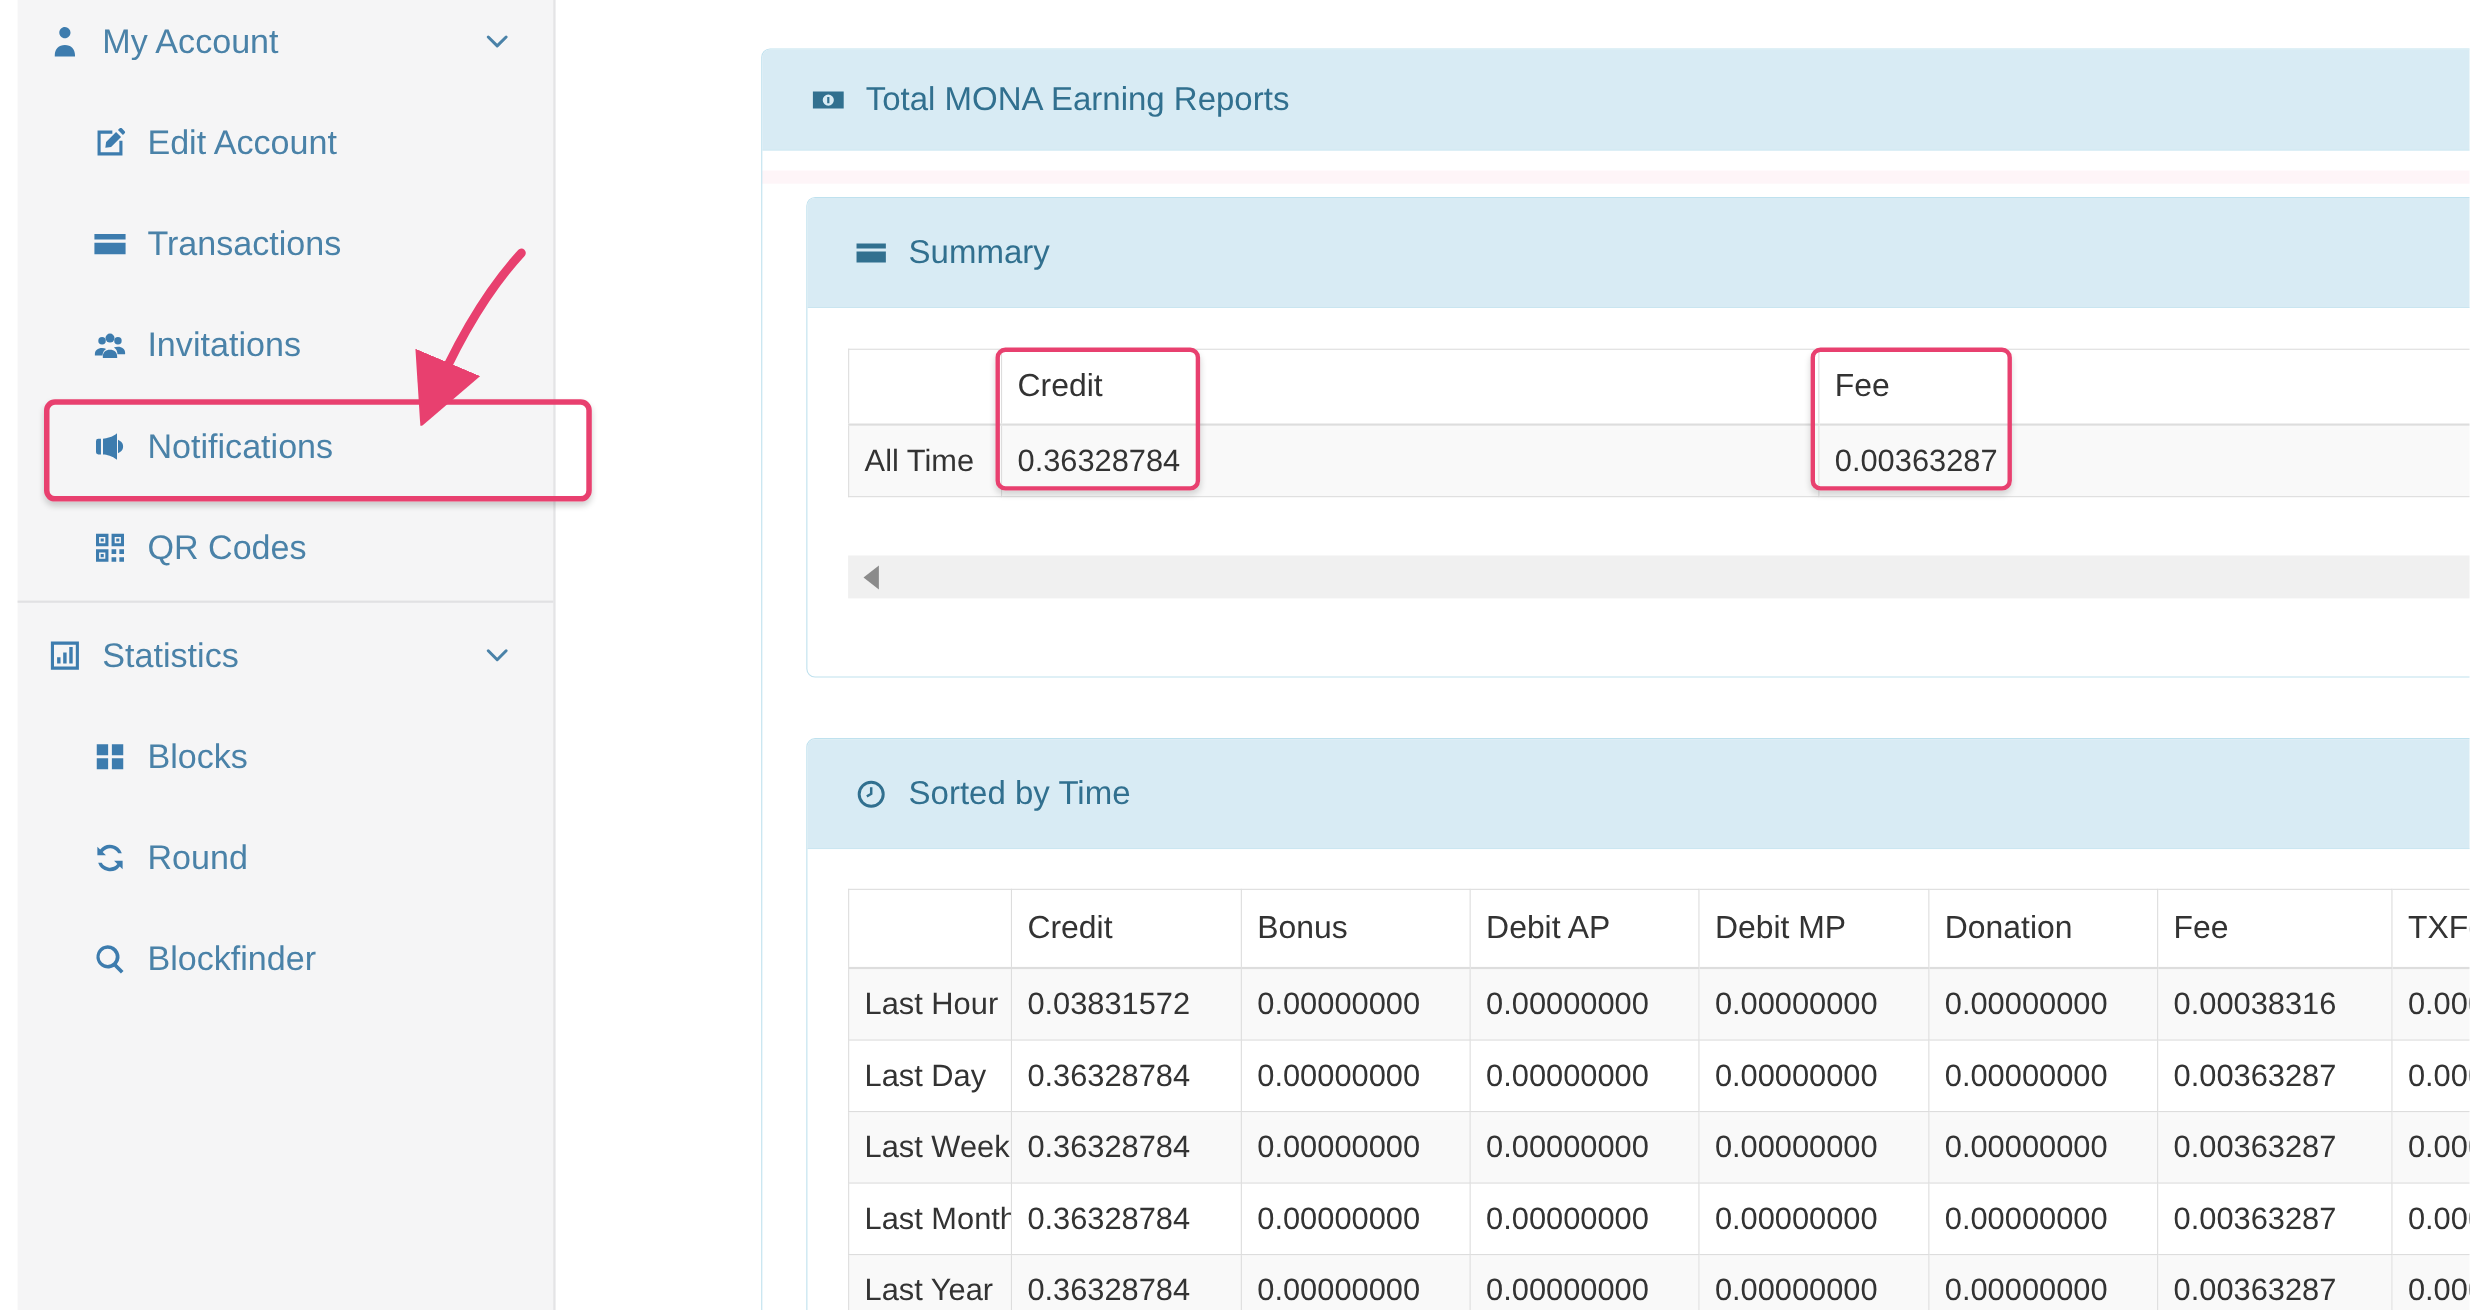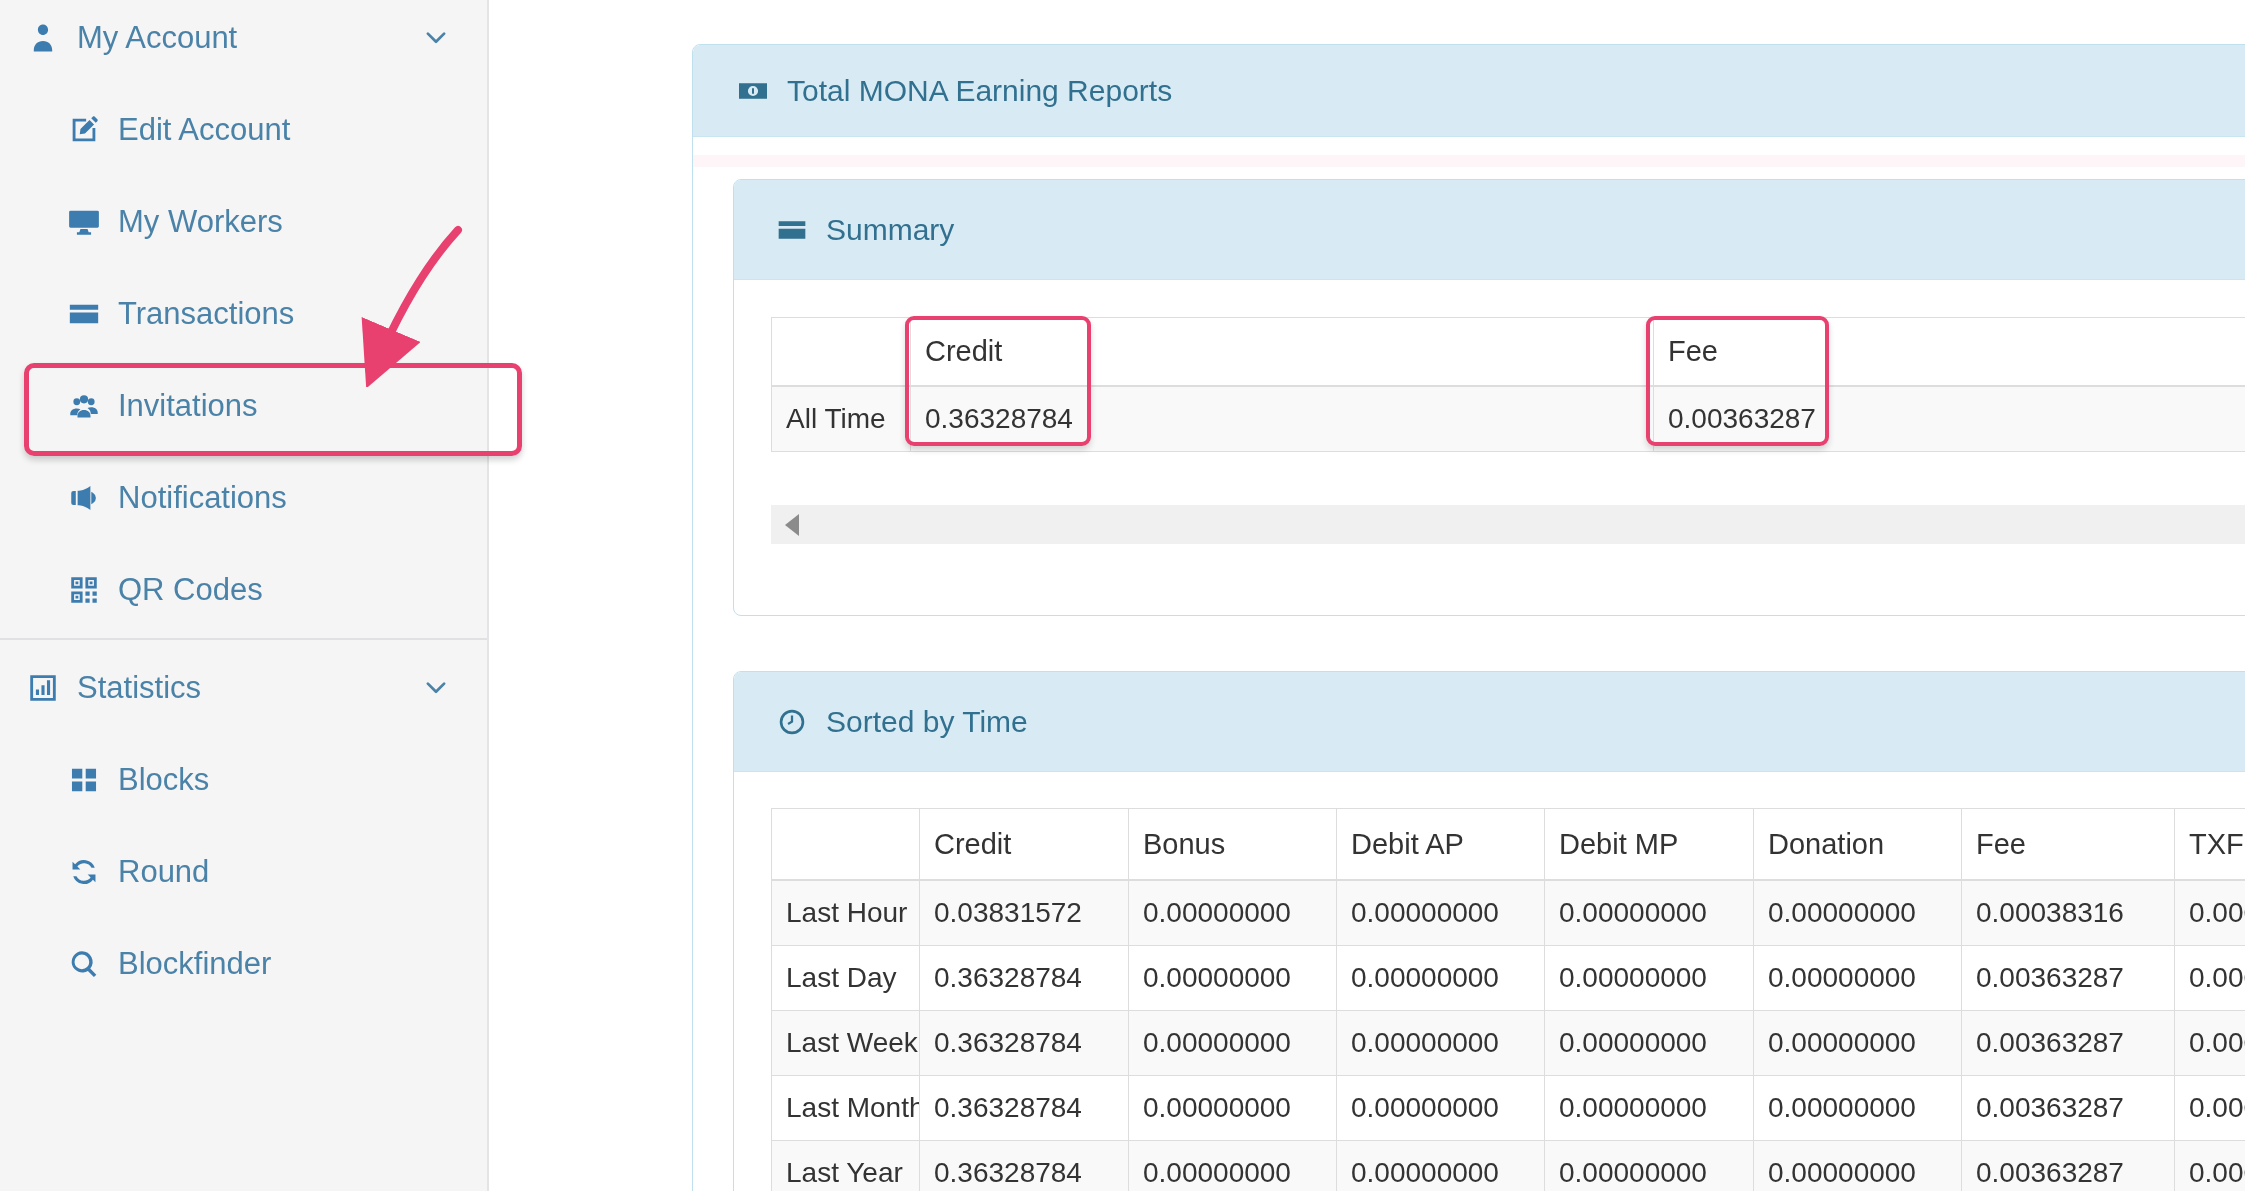--- a/index.html
+++ b/index.html
@@ -1,21 +1,21 @@
 <!DOCTYPE html>
 <html><head>
 <meta charset="utf-8">
 <style>
   html,body{margin:0;padding:0}
   body{
     width:2245px;height:1191px;overflow:hidden;position:relative;
     background:#ffffff;font-family:"Liberation Sans",sans-serif;color:#333;
   }
   
-  .sidebar{position:absolute;left:0;top:0;width:489px;height:1191px;
+  .sidebar{position:absolute;left:16px;top:0;width:489px;height:1191px;
     background:#f5f5f6;border-right:2px solid #e4e4e6;box-sizing:border-box}
   .nav{margin-top:-8px}
   .nav-item{height:92px;display:flex;align-items:center;gap:17px;
     padding-left:67px;color:#4a82a8;font-size:31px;cursor:pointer;position:relative}
   .nav-item.top{padding-left:26px}
   .nav-icon{width:34px;height:34px;color:#3d7cae;display:inline-flex;flex:none}
   .nav-icon svg{width:100%;height:100%}
   .chev{position:absolute;right:36px;top:50%;transform:translateY(-50%);
     width:30px;height:30px;color:#4a82a8}
   .chev svg{width:100%;height:100%}
@@ -137,28 +137,20 @@
 
     <div class="nav-item">
       <span class="nav-icon">
           <svg viewBox="0 0 24 24" fill="currentColor">
             <use href="#i-edit"></use>
           </svg>
         </span>
       <span>Edit Account</span>
     </div>
 
-    <div class="nav-item">
-      <span class="nav-icon">
-          <svg viewBox="0 0 24 24" fill="currentColor">
-            <use href="#i-monitor"></use>
-          </svg>
-        </span>
-      <span>My Workers</span>
-    </div>
 
     <div class="nav-item">
       <span class="nav-icon">
           <svg viewBox="0 0 24 24" fill="currentColor">
             <use href="#i-card"></use>
           </svg>
         </span>
       <span>Transactions</span>
     </div>
 

